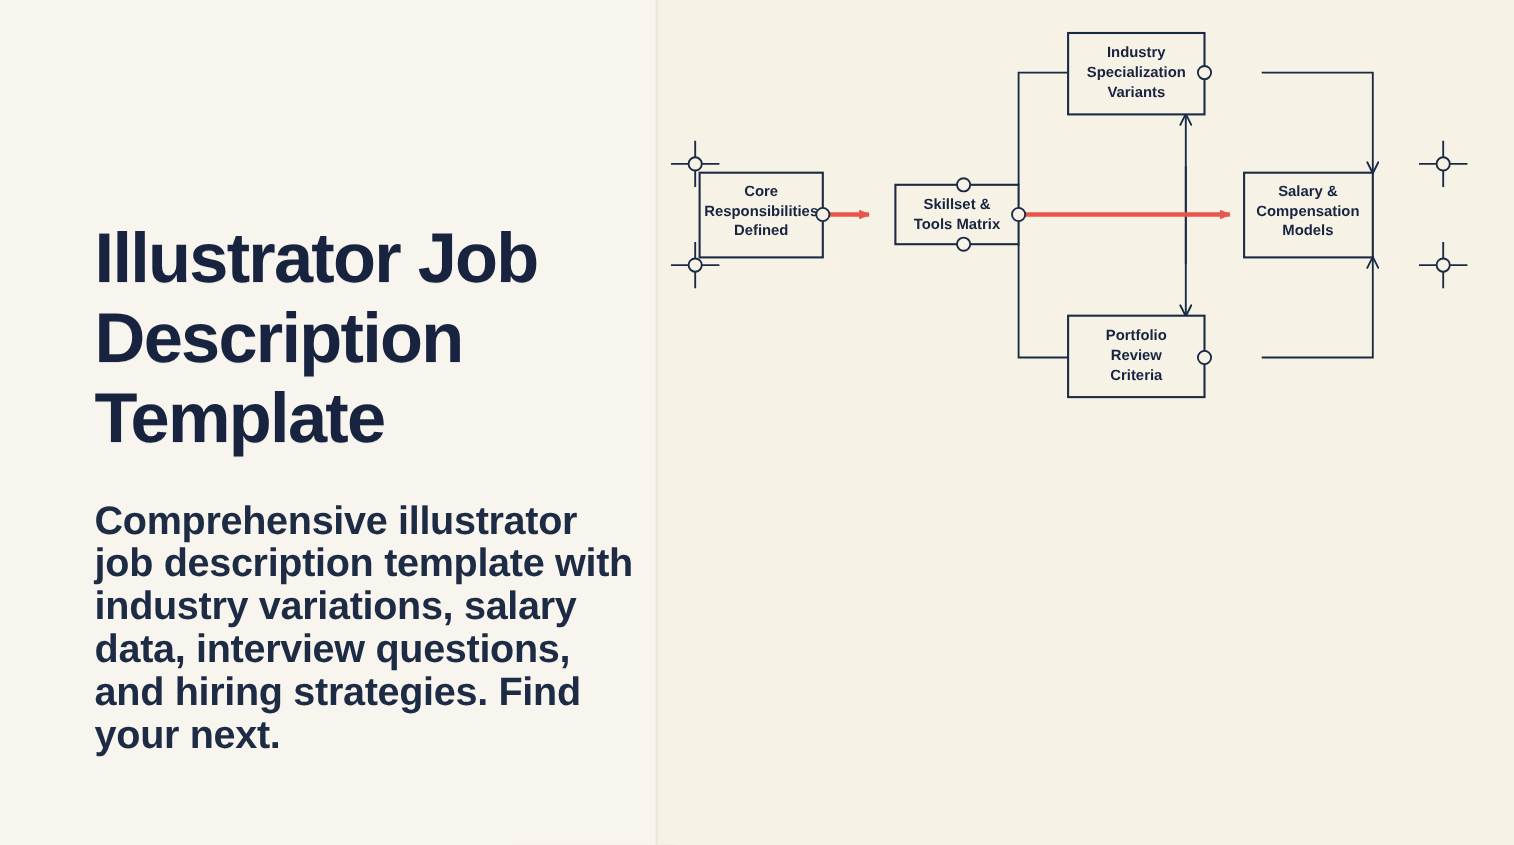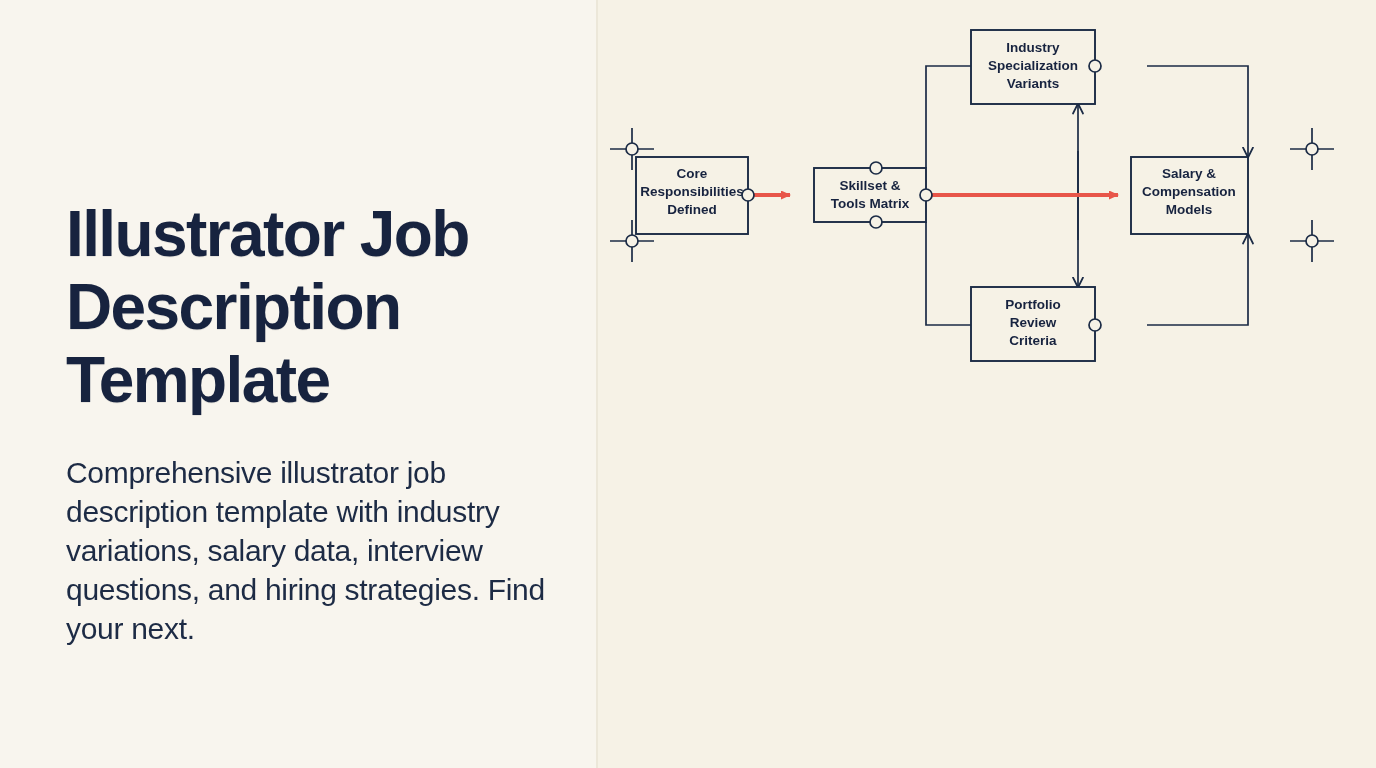--- a/index.html
+++ b/index.html
@@ -44,41 +44,41 @@
     background: #efebde;
   }
   .right-panel {
     position: relative;
     flex: 1 1 auto;
     height: 768px;
     background: #f6f2e6;
   }
   .text-block {
     position: absolute;
-    left: 66px;
+    left: 86px;
     top: 198px;
     width: 500px;
   }
   .title {
     margin: 0;
     font-family: "Liberation Sans", sans-serif;
     font-size: 64px;
     line-height: 73px;
     font-weight: 700;
     letter-spacing: -1.6px;
     color: #17233f;
     text-shadow: 0 1px 0 rgba(0,0,0,0.07);
   }
   .subtitle {
     margin: 0;
     padding-top: 36px;
     font-family: "Liberation Sans", sans-serif;
-    font-size: 30px;
+    font-size: 36px;
     line-height: 39px;
-    font-weight: 400;
+    font-weight: 700;
     letter-spacing: -0.3px;
     color: #1d2b45;
   }
   .diagram-wrap {
     position: absolute;
     left: 0; top: 0;
     width: 778px; height: 768px;
   }
   svg.diagram { display: block; }
   .boxtext {

